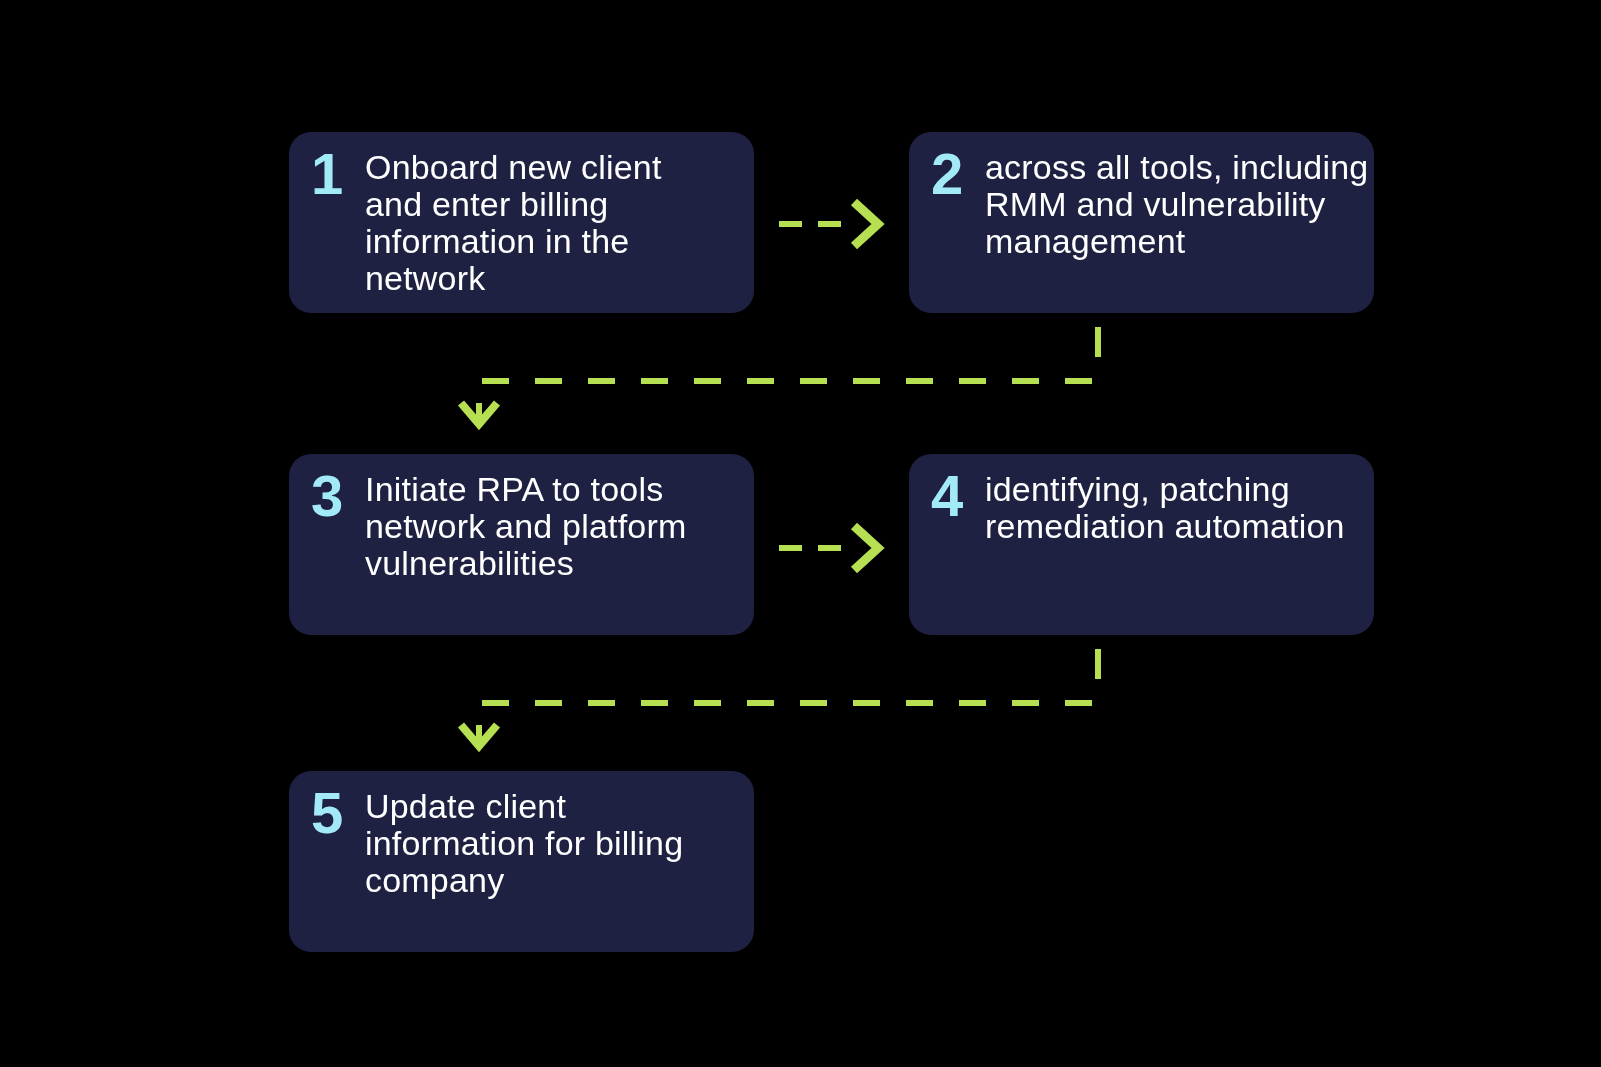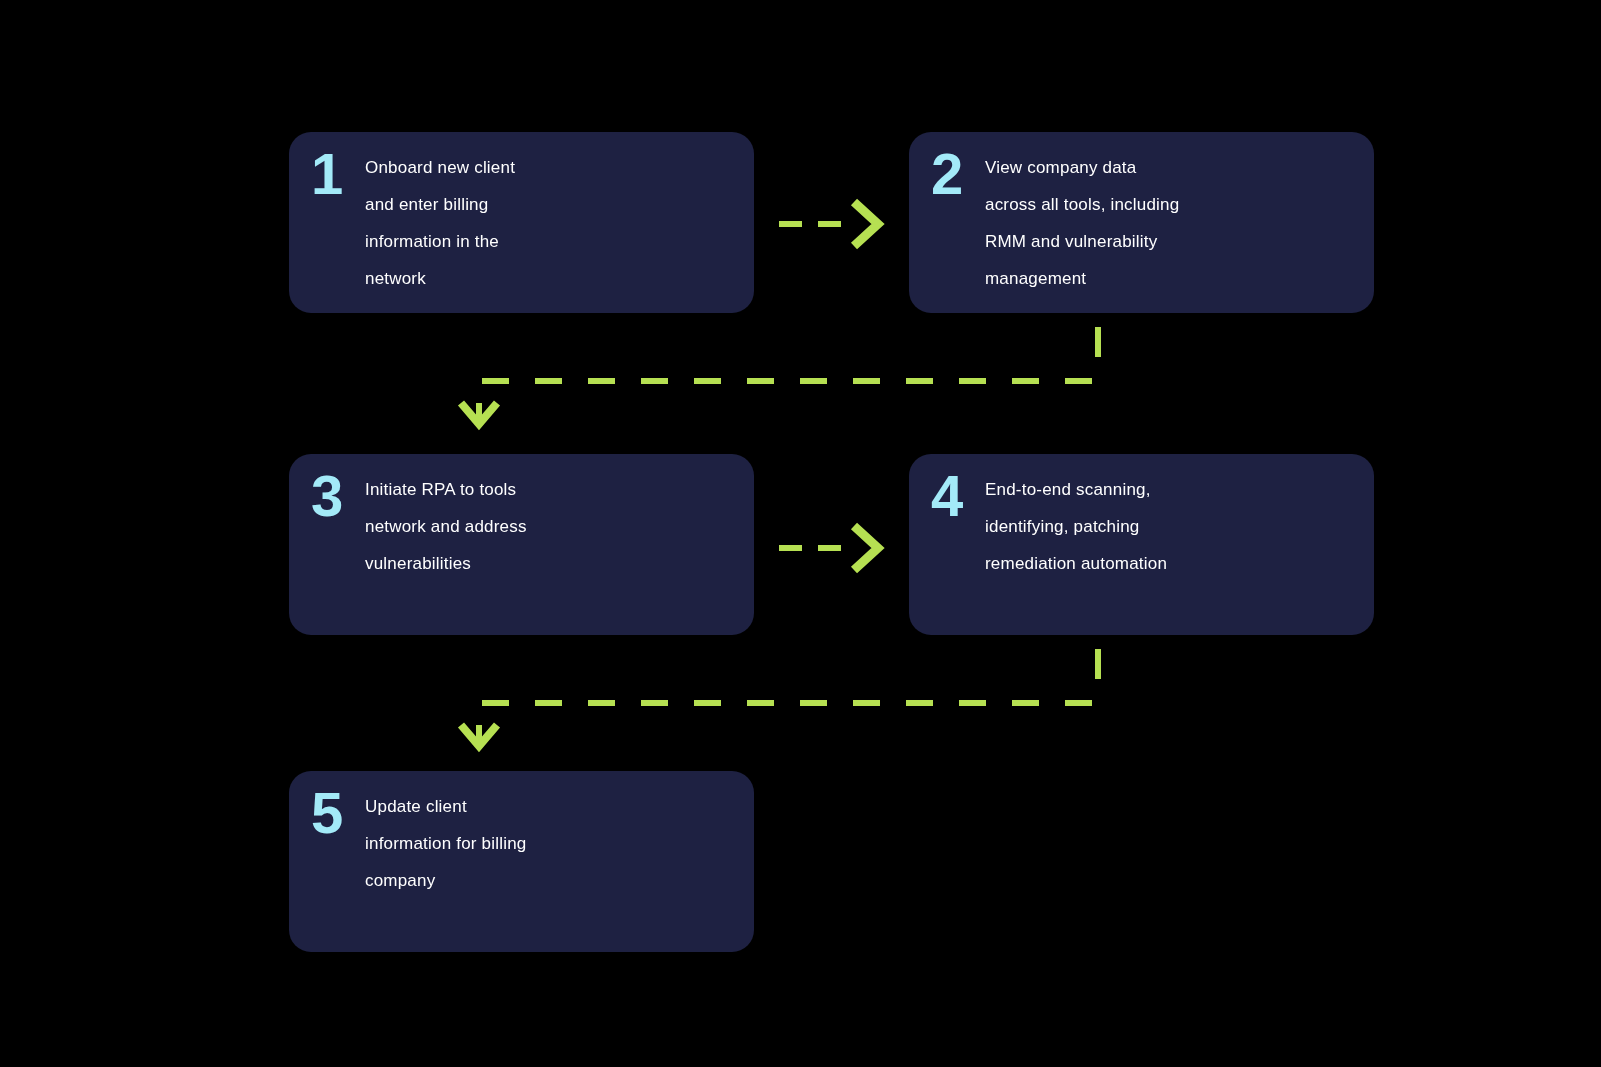--- a/index.html
+++ b/index.html
@@ -46,21 +46,21 @@
   .num {
     flex: 0 0 54px;
     color: var(--number);
     font-size: 58px;
     line-height: 54px;
     font-weight: 800;
     letter-spacing: -1px;
   }
   .text {
     color: var(--text);
-    font-size: 17px;
+    font-size: 34px;
     line-height: 37px;
     font-weight: 500;
     letter-spacing: 0.2px;
     padding-top: 2px;
   }
   .text .line { white-space: nowrap; }
 </style>
 </head>
 <body>
 
@@ -98,40 +98,38 @@
       <div class="line">Onboard new client</div>
       <div class="line">and enter billing</div>
       <div class="line">information in the</div>
       <div class="line">network</div>
     </div>
   </div>
 
   <div class="box" style="left:909px; top:132px;">
     <div class="num">2</div>
     <div class="text">
-      <div class="line">View company data</div>
       <div class="line">across all tools, including</div>
       <div class="line">RMM and vulnerability</div>
       <div class="line">management</div>
     </div>
   </div>
 
   <div class="box" style="left:289px; top:454px;">
     <div class="num">3</div>
     <div class="text">
       <div class="line">Initiate RPA to tools</div>
-      <div class="line">network and address</div>
+      <div class="line">network and platform</div>
       <div class="line">vulnerabilities</div>
     </div>
   </div>
 
   <div class="box" style="left:909px; top:454px;">
     <div class="num">4</div>
     <div class="text">
-      <div class="line">End-to-end scanning,</div>
       <div class="line">identifying, patching</div>
       <div class="line">remediation automation</div>
     </div>
   </div>
 
   <div class="box" style="left:289px; top:771px;">
     <div class="num">5</div>
     <div class="text">
       <div class="line">Update client</div>
       <div class="line">information for billing</div>

